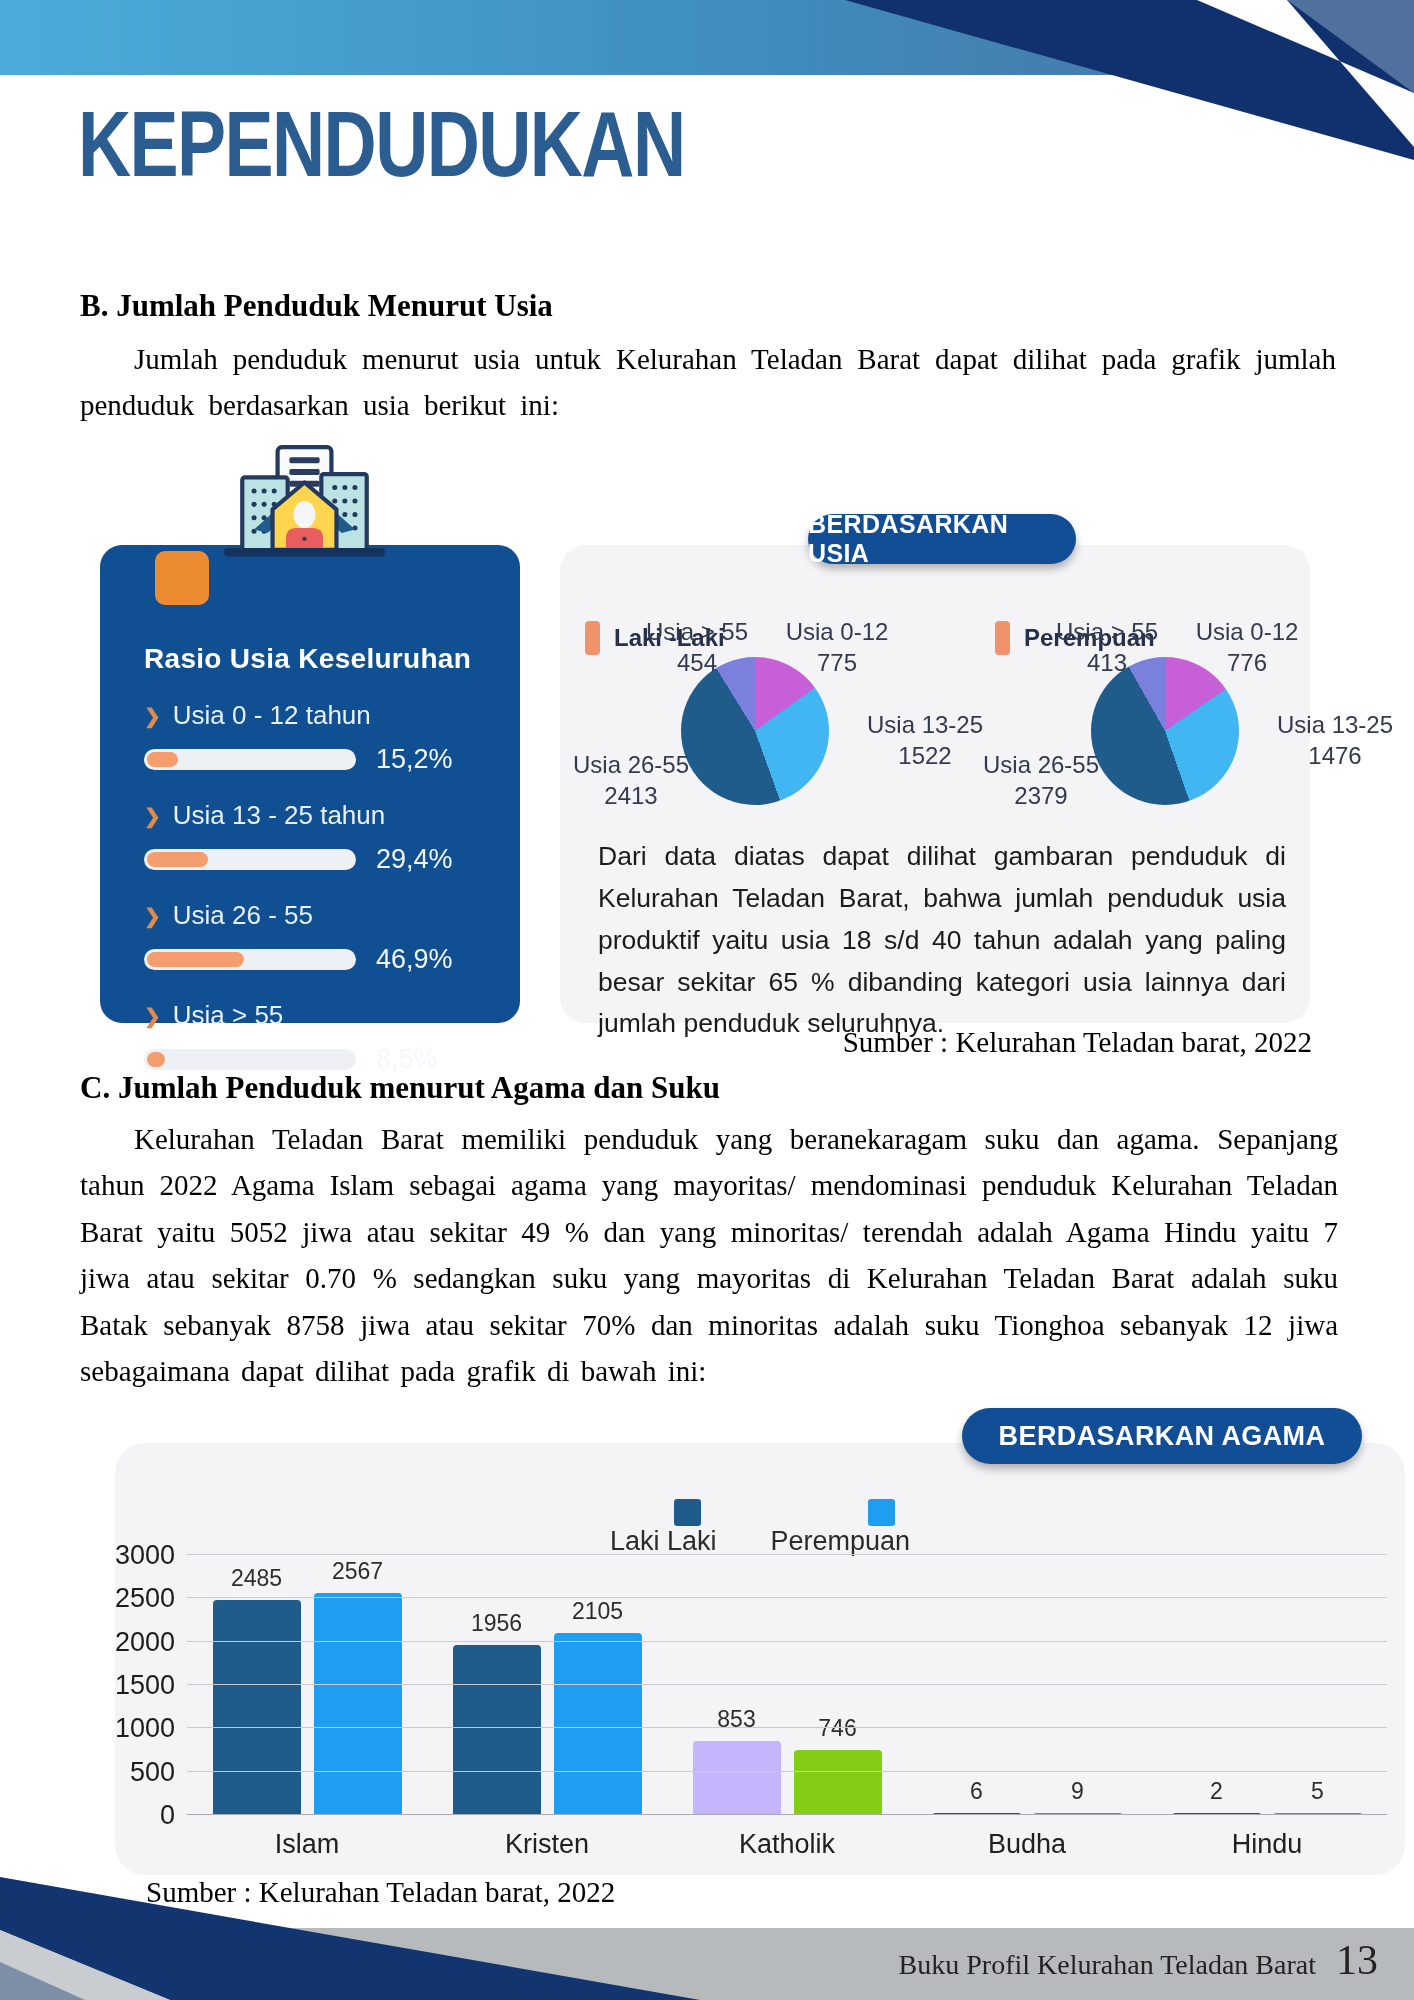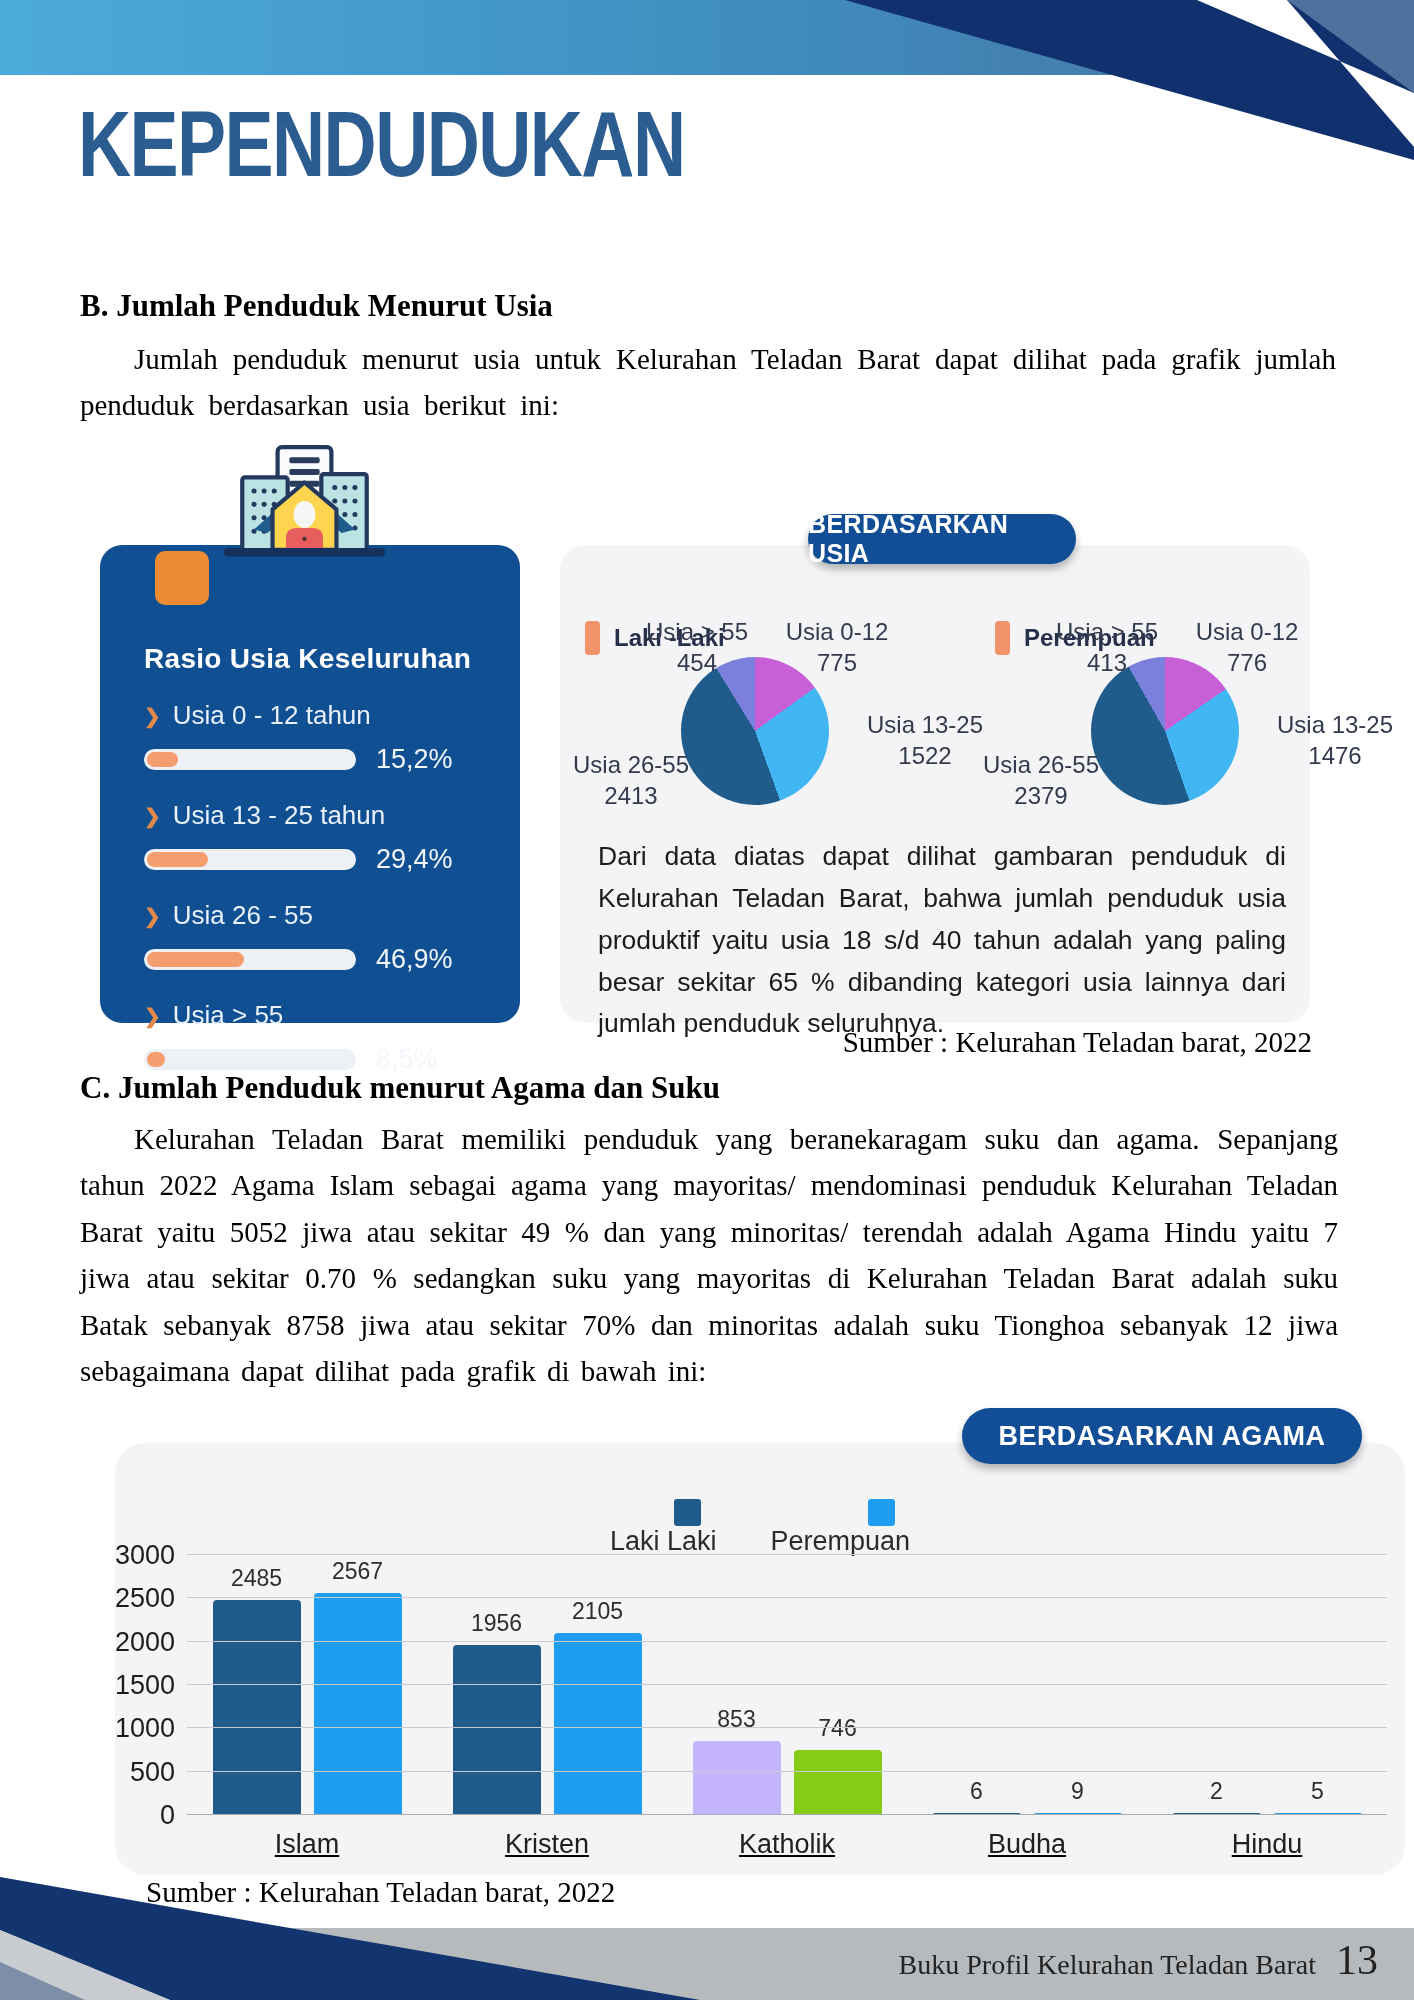--- a/index.html
+++ b/index.html
@@ -109,21 +109,21 @@
     position:absolute; right:calc(100% + 12px); transform:translateY(50%);
     font-size:27px; color:#1C1C1C; white-space:nowrap;
   }
   .bars-row { position:absolute; left:0; right:0; top:0; bottom:0; display:flex; }
   .bar-group { flex:1; display:flex; align-items:flex-end; justify-content:center; gap:13px;margin-top:20px; }
   .bar { position:relative; width:88px; border-radius:4px 4px 0 0; }
   .bar-val {
     position:absolute; bottom:calc(100% + 8px); left:50%; transform:translateX(-50%);
     font-size:23px; color:#2D2D2D;
   }
-  .x-labels { position:absolute; top:calc(100% + 14px); left:0; right:0; display:flex;text-decoration:underline; }
+  .x-labels { position:absolute; top:calc(100% + 14px); left:0; right:0; display:flex; }
   .x-label { flex:1; text-align:center; font-size:27px; color:#202020; }
 
   
   .footer-text {
     position:absolute; right:36px; top:1936px; z-index:5;
     display:flex; align-items:baseline; gap:20px; color:#232323;
   }
   .footer-text .book { font-size:28px; }
   .footer-text .num { font-size:42px; }
 </style>

